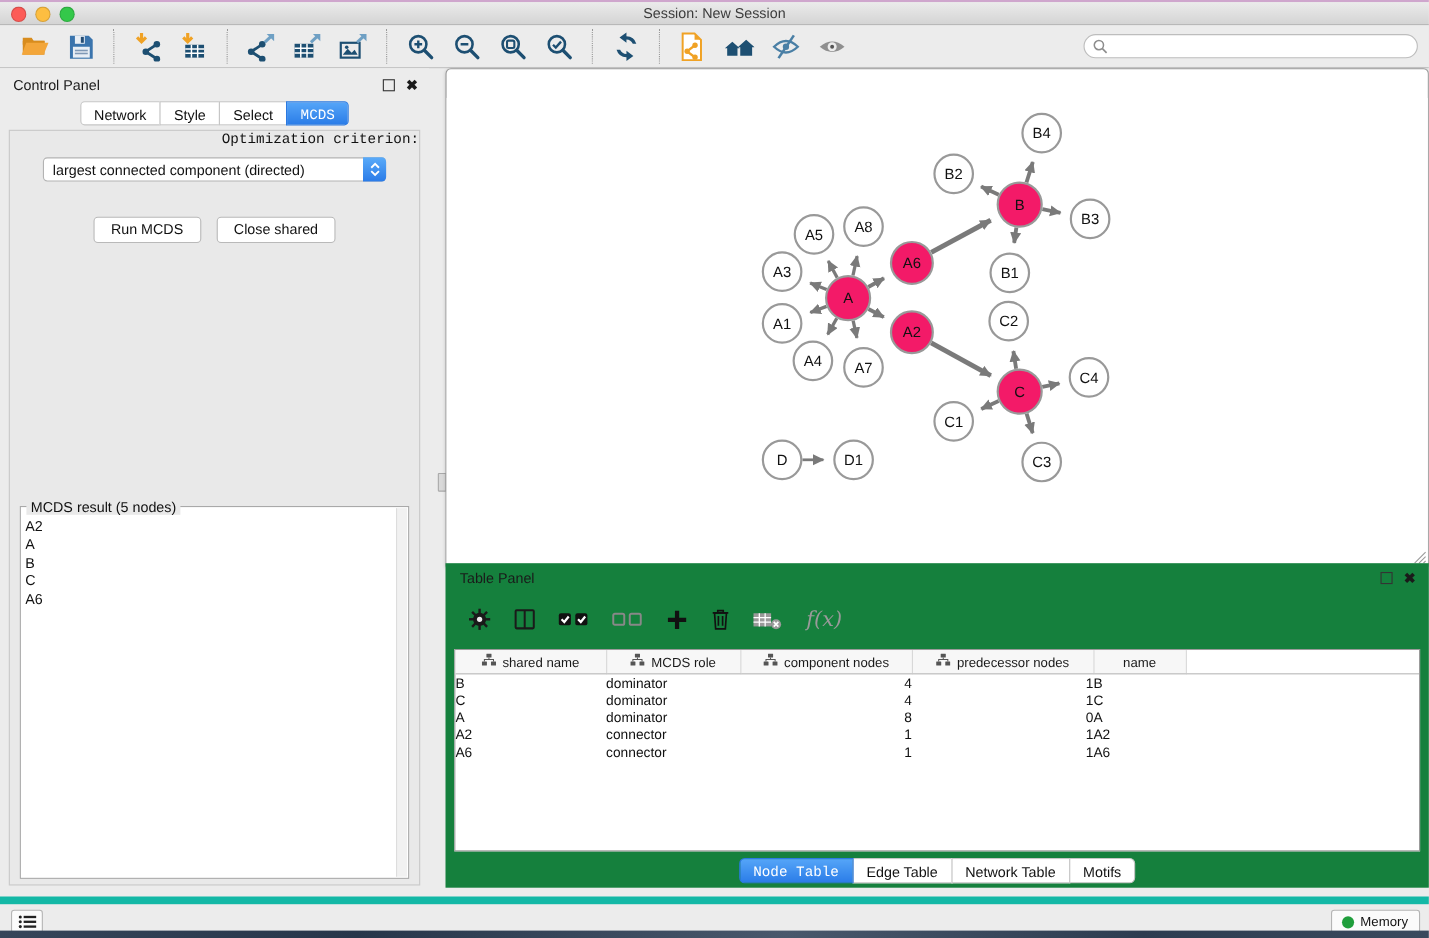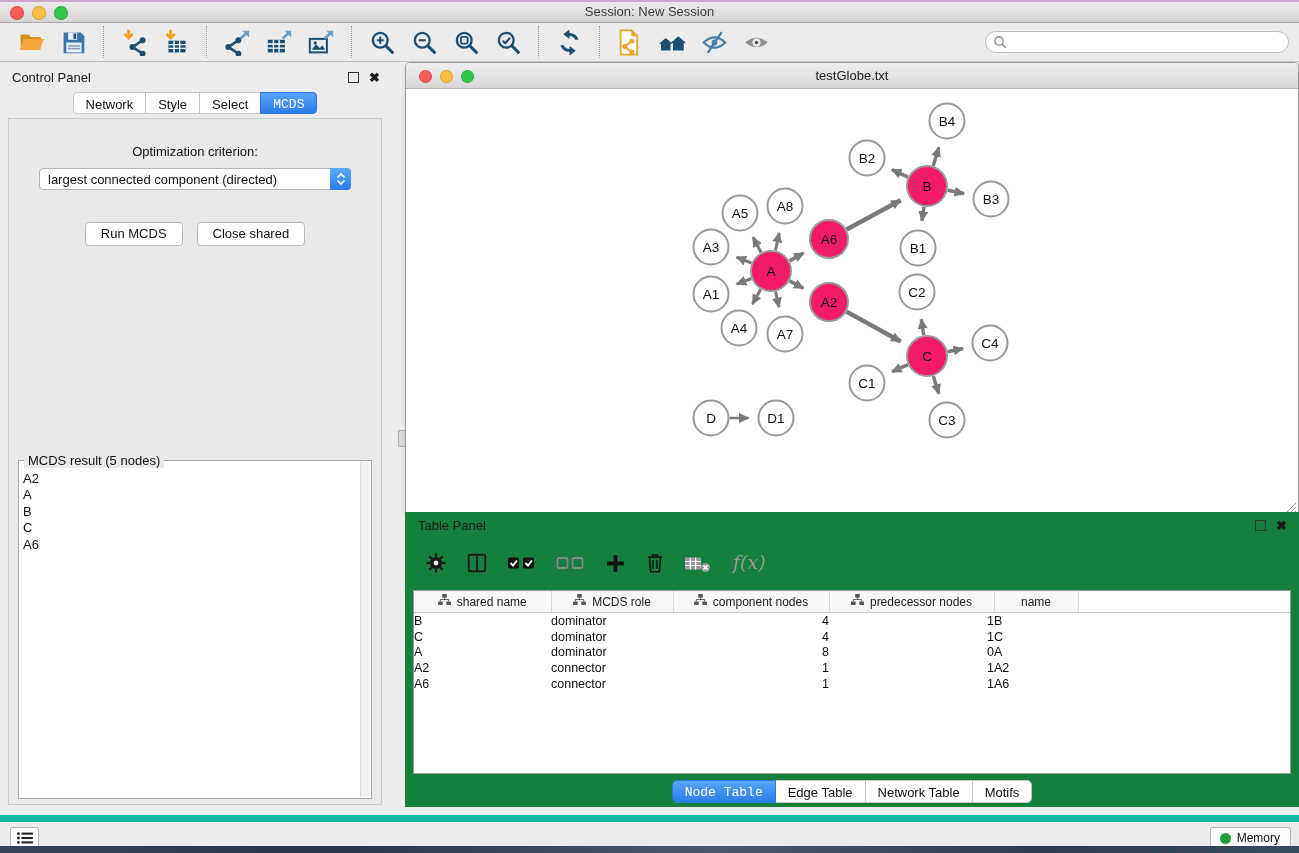--- a/index.html
+++ b/index.html
@@ -43,21 +43,21 @@
   .cp-header .panel-head-title { position:absolute; left:12px; top:8px; }
   .cp-header .panel-head-btns { right:10px; }
   .cp-tabs { display:flex; justify-content:center; height:22px; }
   .seg-tab { padding:2px 12px 0; background:#fff; border:1px solid #c6c6c6; font-size:13px;
     margin-left:-1px; display:flex; align-items:center; color:#111; cursor:default; }
   .seg-tab:first-child { border-radius:4px 0 0 4px; margin-left:0; }
   .seg-tab:last-child { border-radius:0 4px 4px 0; }
   .seg-tab.active { background:linear-gradient(#55a5f8,#2b7de8); border-color:#2b79e0; color:#fff; position:relative; z-index:1;font-family:Liberation Mono, monospace; }
   .cp-body { position:absolute; left:8px; right:8px; top:56px; bottom:10px;
     background:#e9e9e9; border:1px solid #c9c9c9; }
-  .opt-label { text-align:center; margin-top:25px; font-size:13px; color:#111; }
+  .opt-label { text-align:right; font-size:13px; color:#111;font-family:Liberation Mono, monospace; }
   .criterion { margin:9px auto 0; width:312px; height:22px; background:#fff; border:1px solid #b3b3b3;
     border-radius:4px; position:relative; font-size:13px; line-height:22px; padding-left:8px; box-sizing:border-box; color:#111; }
   .stepper { position:absolute; right:-1px; top:-1px; width:21px; height:22px;
     background:linear-gradient(#5aabf9,#2a7be8); border-radius:0 4px 4px 0; display:flex; align-items:center; justify-content:center; }
   .cp-buttons { display:flex; justify-content:center; gap:14px; margin-top:32px; }
   .cp-btn { padding:3px 15px 4px; font-size:13px; background:#fff; border:1px solid #b9b9b9; border-radius:4px; color:#111; cursor:default; }
   .result-box { position:absolute; left:9px; right:9px; top:341px; bottom:5px; background:#fff; border:1px solid #a9a9a9; }
   .result-legend { position:absolute; top:-8px; left:5px; background:#e9e9e9; padding:0 4px; font-size:13px; color:#111; }
   .result-list { position:absolute; inset:10px 11px 1px 4px; overflow:hidden; }
   .result-item { font-size:13px; line-height:16.4px; color:#111; }
@@ -328,28 +328,20 @@
           <div class="result-item">A6</div>
         </div>
       <div class="result-scroll"></div>
     </div>
   </div>
 </div>
 
 <div class="split-handle"></div>
 
 <div class="net-window">
-  <div class="net-titlebar">
-    <div class="traffic">
-      <span class="light red"></span>
-      <span class="light yellow"></span>
-      <span class="light green"></span>
-    </div>
-    <div class="net-title">testGlobe.txt</div>
-  </div>
   <div class="net-canvas">
     <svg width="892" height="426" viewBox="406 88 892 426">
         <defs>
           <marker id="arr" markerUnits="userSpaceOnUse" markerWidth="12" markerHeight="11" refX="9.5" refY="5" orient="auto">
             <path d="M0 0L10.5 5L0 10z" fill="#7a7a7a"></path>
           </marker>
         </defs>
         <line x1="761.1010773050684" y1="251.47943495786996" x2="752.9628749576485" y2="236.25312088850362" stroke="#7a7a7a" stroke-width="3" marker-end="url(#arr)"></line>
         <line x1="775.4216775948469" y1="249.4707825953538" x2="779.20970791151" y2="231.8834989822748" stroke="#7a7a7a" stroke-width="3" marker-end="url(#arr)"></line>
         <line x1="751.5019894914095" y1="262.2007957965638" x2="736.5331089993447" y2="256.21324359973784" stroke="#7a7a7a" stroke-width="3" marker-end="url(#arr)"></line>

